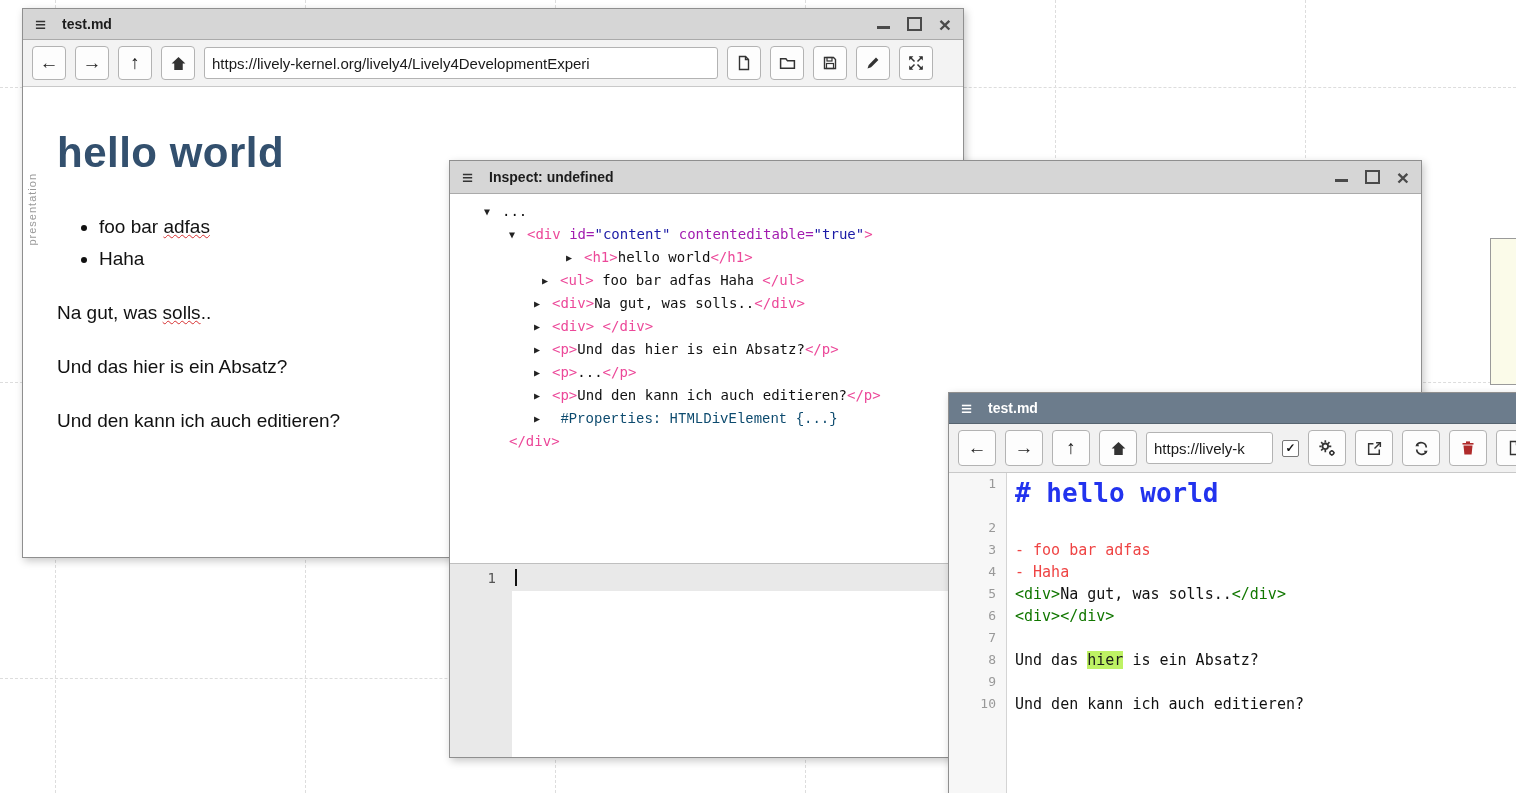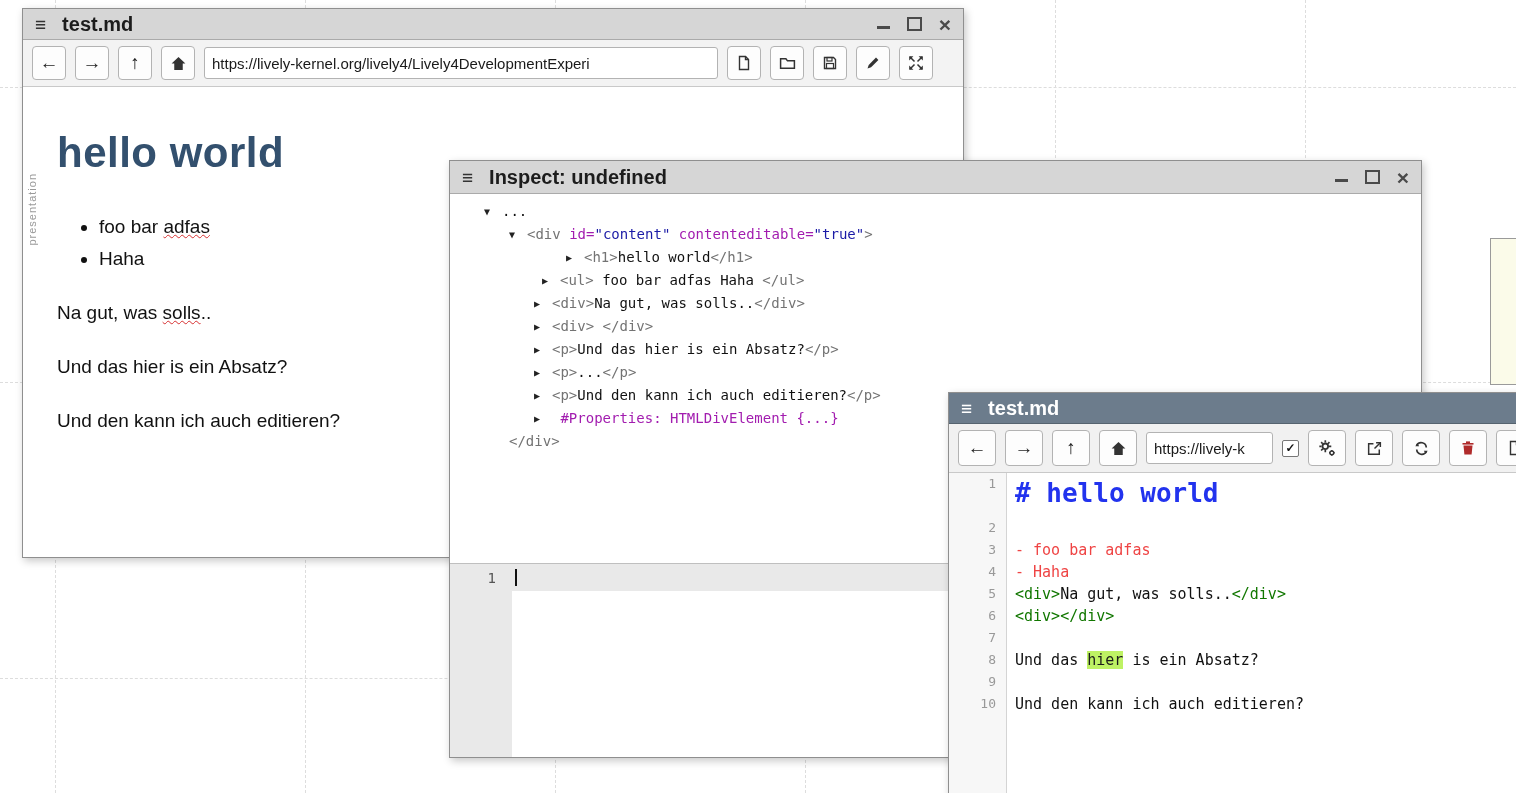--- a/index.html
+++ b/index.html
@@ -7,21 +7,21 @@
     width:1516px;height:793px;position:relative;overflow:hidden;
     background:#ffffff;font-family:"Liberation Sans",sans-serif;
   }
   
   .grid-v{position:absolute;top:0;bottom:0;width:0;border-left:1px dashed #ddd;}
   .grid-h{position:absolute;left:0;right:0;height:0;border-top:1px dashed #ddd;}
   
   .window{position:absolute;background:#fff;border:1px solid #8f8f8f;box-shadow:2px 3px 8px rgba(0,0,0,.22);box-sizing:border-box;}
   .titlebar{height:30px;background:#d6d6d6;border-bottom:1px solid #aaa;display:flex;align-items:center;padding:0 12px;}
   .titlebar .menu{font-size:19px;color:#333;line-height:1;margin-right:16px;}
-  .titlebar .title{font-size:20px;font-weight:bold;color:#1c1c1c;}
+  .titlebar .title{font-size:14px;font-weight:bold;color:#1c1c1c;}
   .wc{margin-left:auto;display:flex;align-items:center;gap:17px;}
   .wc-min{width:13px;height:3px;background:#4a4a4a;margin-top:7px;}
   .wc-max{width:11px;height:10px;border:2.5px solid #4a4a4a;}
   .wc-close{font-size:21px;font-weight:bold;color:#4a4a4a;line-height:1;}
   
   .toolbar{display:flex;align-items:center;gap:9px;padding:6px 9px;background:#f3f3f3;border-bottom:1px solid #c9c9c9;}
   .tbtn{width:34px;height:34px;flex:none;background:#fdfdfd;border:1px solid #b3b3b3;border-radius:4px;
         display:flex;align-items:center;justify-content:center;font-size:19px;font-weight:bold;color:#222;box-sizing:border-box;}
   .tbtn svg{display:block;}
   .urlfield{height:32px;border:1px solid #b3b3b3;border-radius:3px;font-size:15px;padding:0 7px;color:#1a1a1a;
@@ -38,24 +38,24 @@
   #preview-paragraphs p{font-size:19px;color:#111;margin:0 0 30px 0;line-height:24px;}
   .misspell{text-decoration-line:underline;text-decoration-style:wavy;text-decoration-color:#d63031;text-decoration-thickness:1px;}
   .mini-scroll{position:absolute;top:76px;right:21px;width:13px;height:13px;background:#b5b5b5;}
   
   #win-inspector{left:449px;top:160px;width:973px;height:598px;z-index:3;}
   #win-inspector .titlebar{height:32px;}
   #tree{height:368px;overflow:hidden;padding-top:6px;font-family:"DejaVu Sans Mono",monospace;font-size:14px;}
   .tree-row{line-height:22px;white-space:pre;}
   .tri{display:inline-block;width:18px;font-size:10px;color:#222;vertical-align:1px;}
   .tk-pl{color:#111;}
-  .tk-tag{color:#737373;}
+  .tk-tag{color:#ec4899;}
   .tk-attr{color:#a21caf;}
   .tk-val{color:#1a1aa6;}
-  .tk-props{color:#a21caf;}
+  .tk-props{color:#0c4a6e;font-family:Liberation Mono, monospace;}
   #insp-editor{position:absolute;left:0;right:0;bottom:0;height:193px;border-top:1px solid #bfbfbf;background:#fff;}
   .insp-line1{height:27px;background:#e9e9e9;display:flex;align-items:center;
               font-family:"DejaVu Sans Mono",monospace;font-size:14px;color:#555;}
   .insp-gutter{width:62px;box-sizing:border-box;text-align:right;padding-right:16px;flex:none;}
   .insp-cursor{width:2px;height:17px;background:#111;margin-left:3px;}
   .insp-gcol{position:absolute;left:0;top:27px;bottom:0;width:62px;background:#e9e9e9;}
   
   #win-editor{left:948px;top:392px;width:600px;height:520px;z-index:4;}
   #win-editor .titlebar{background:#6c7c8c;border-bottom:1px solid #55636f;}
   #win-editor .titlebar .menu{color:#fff;}

